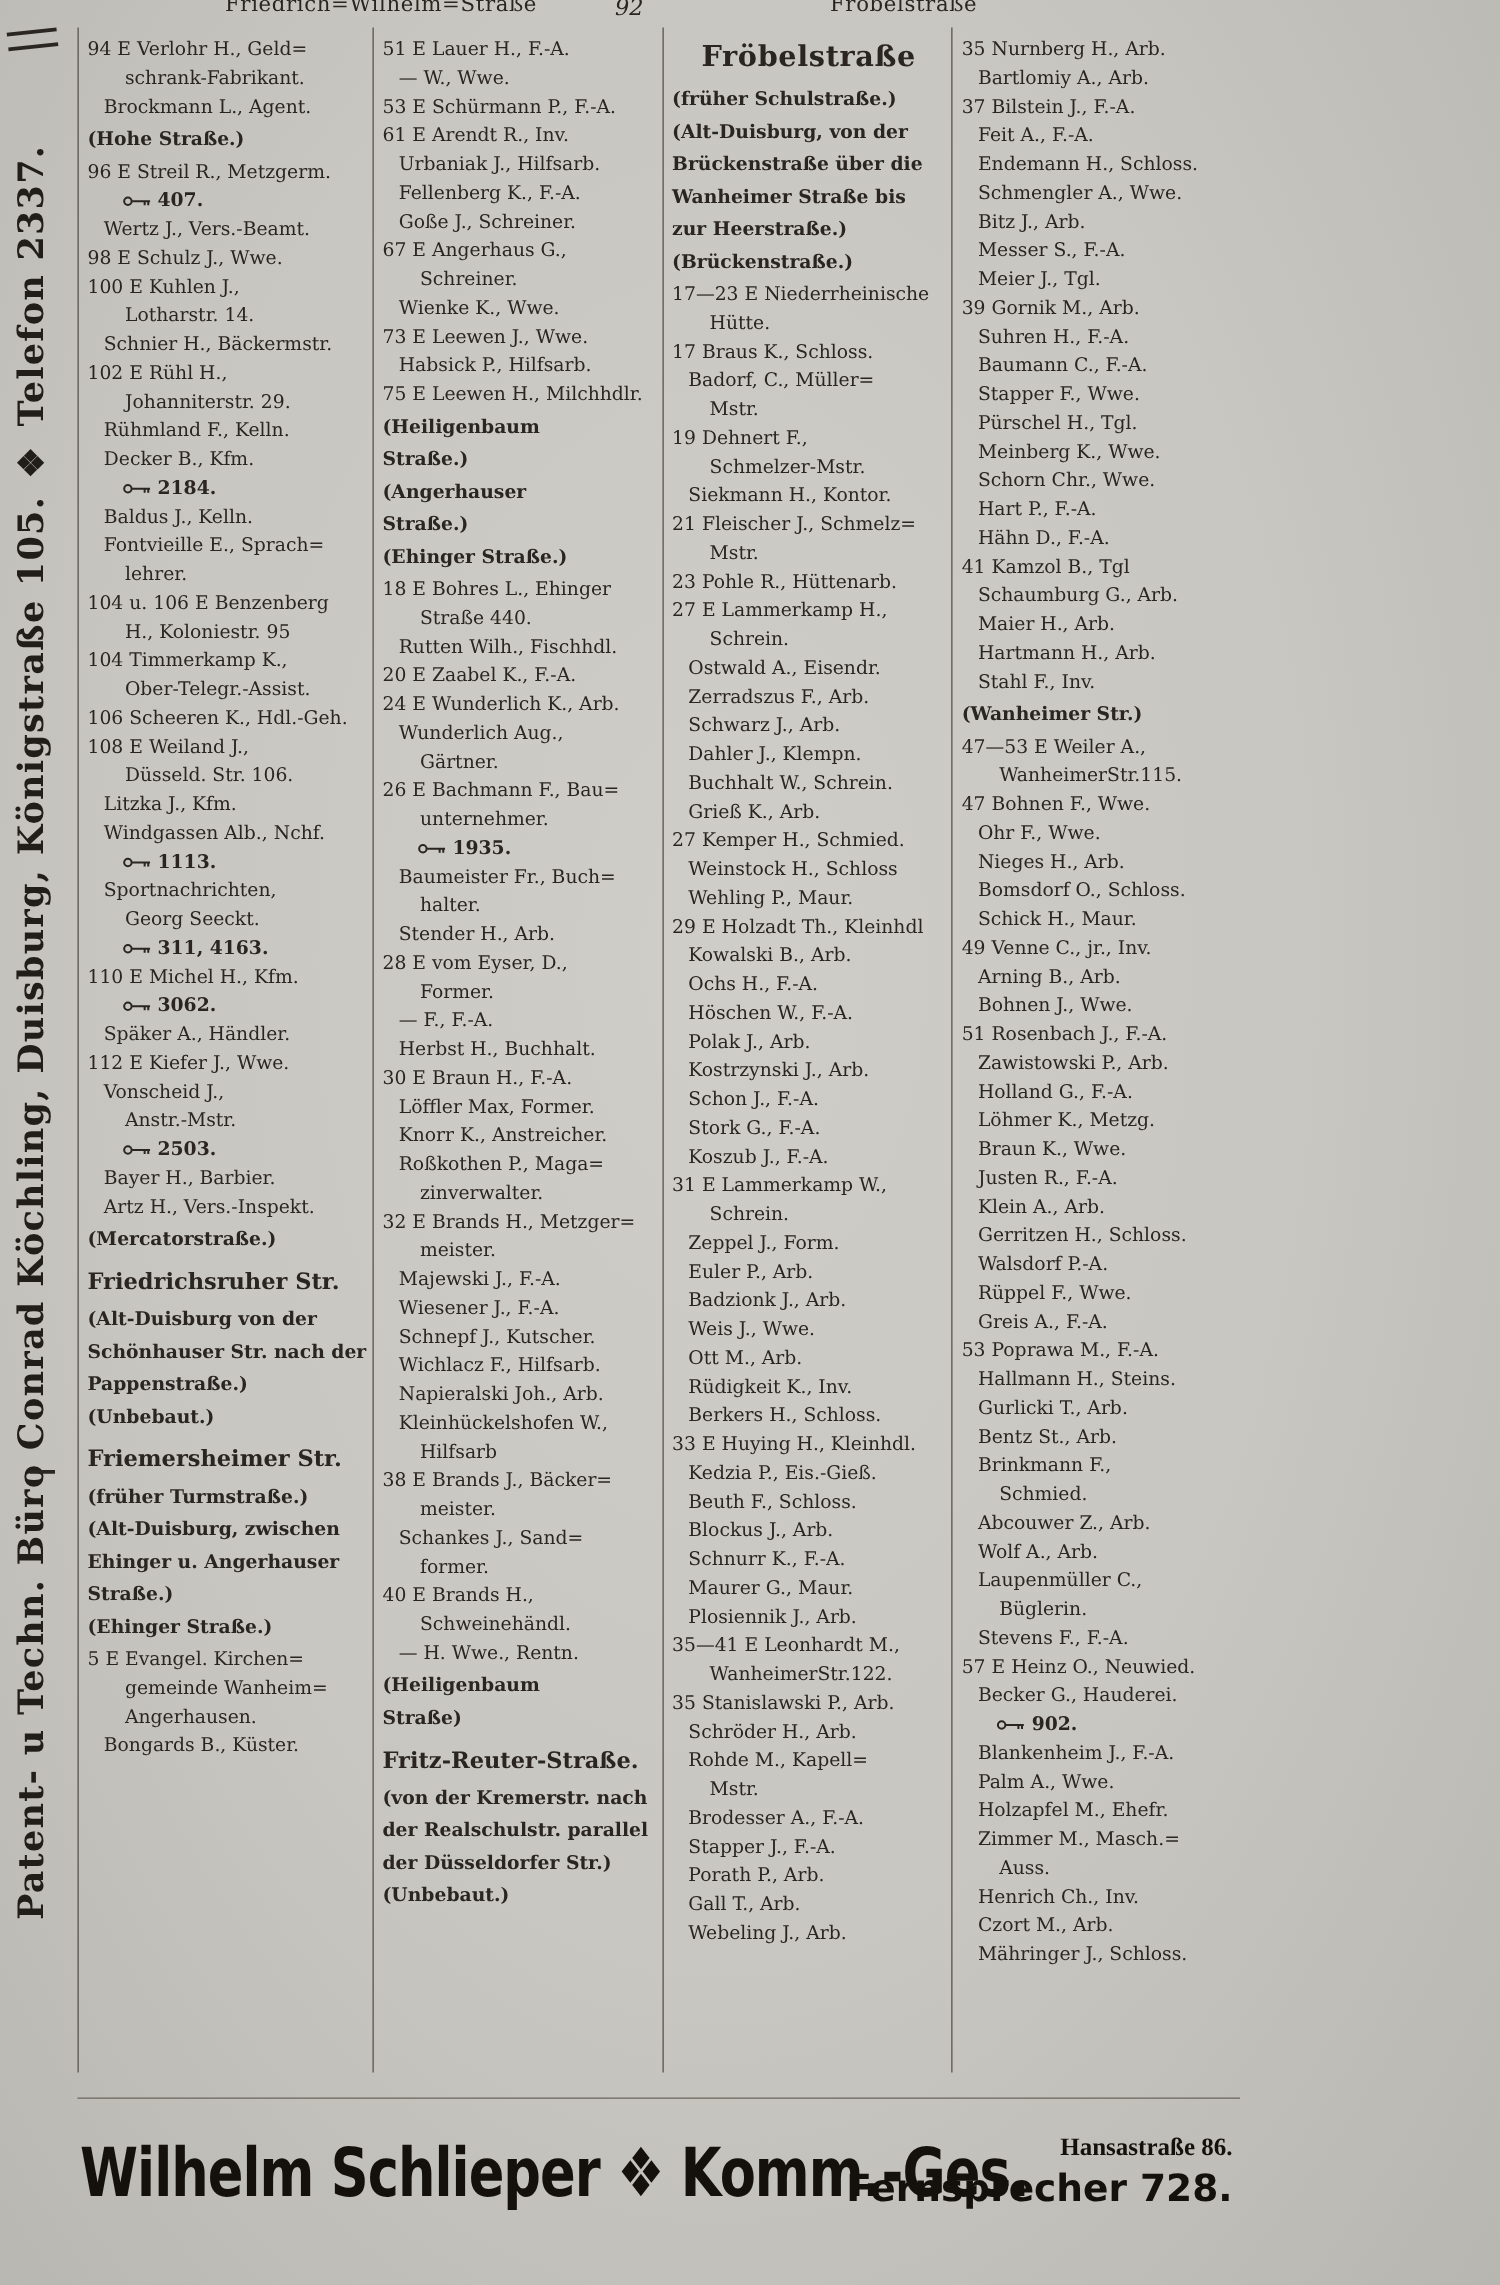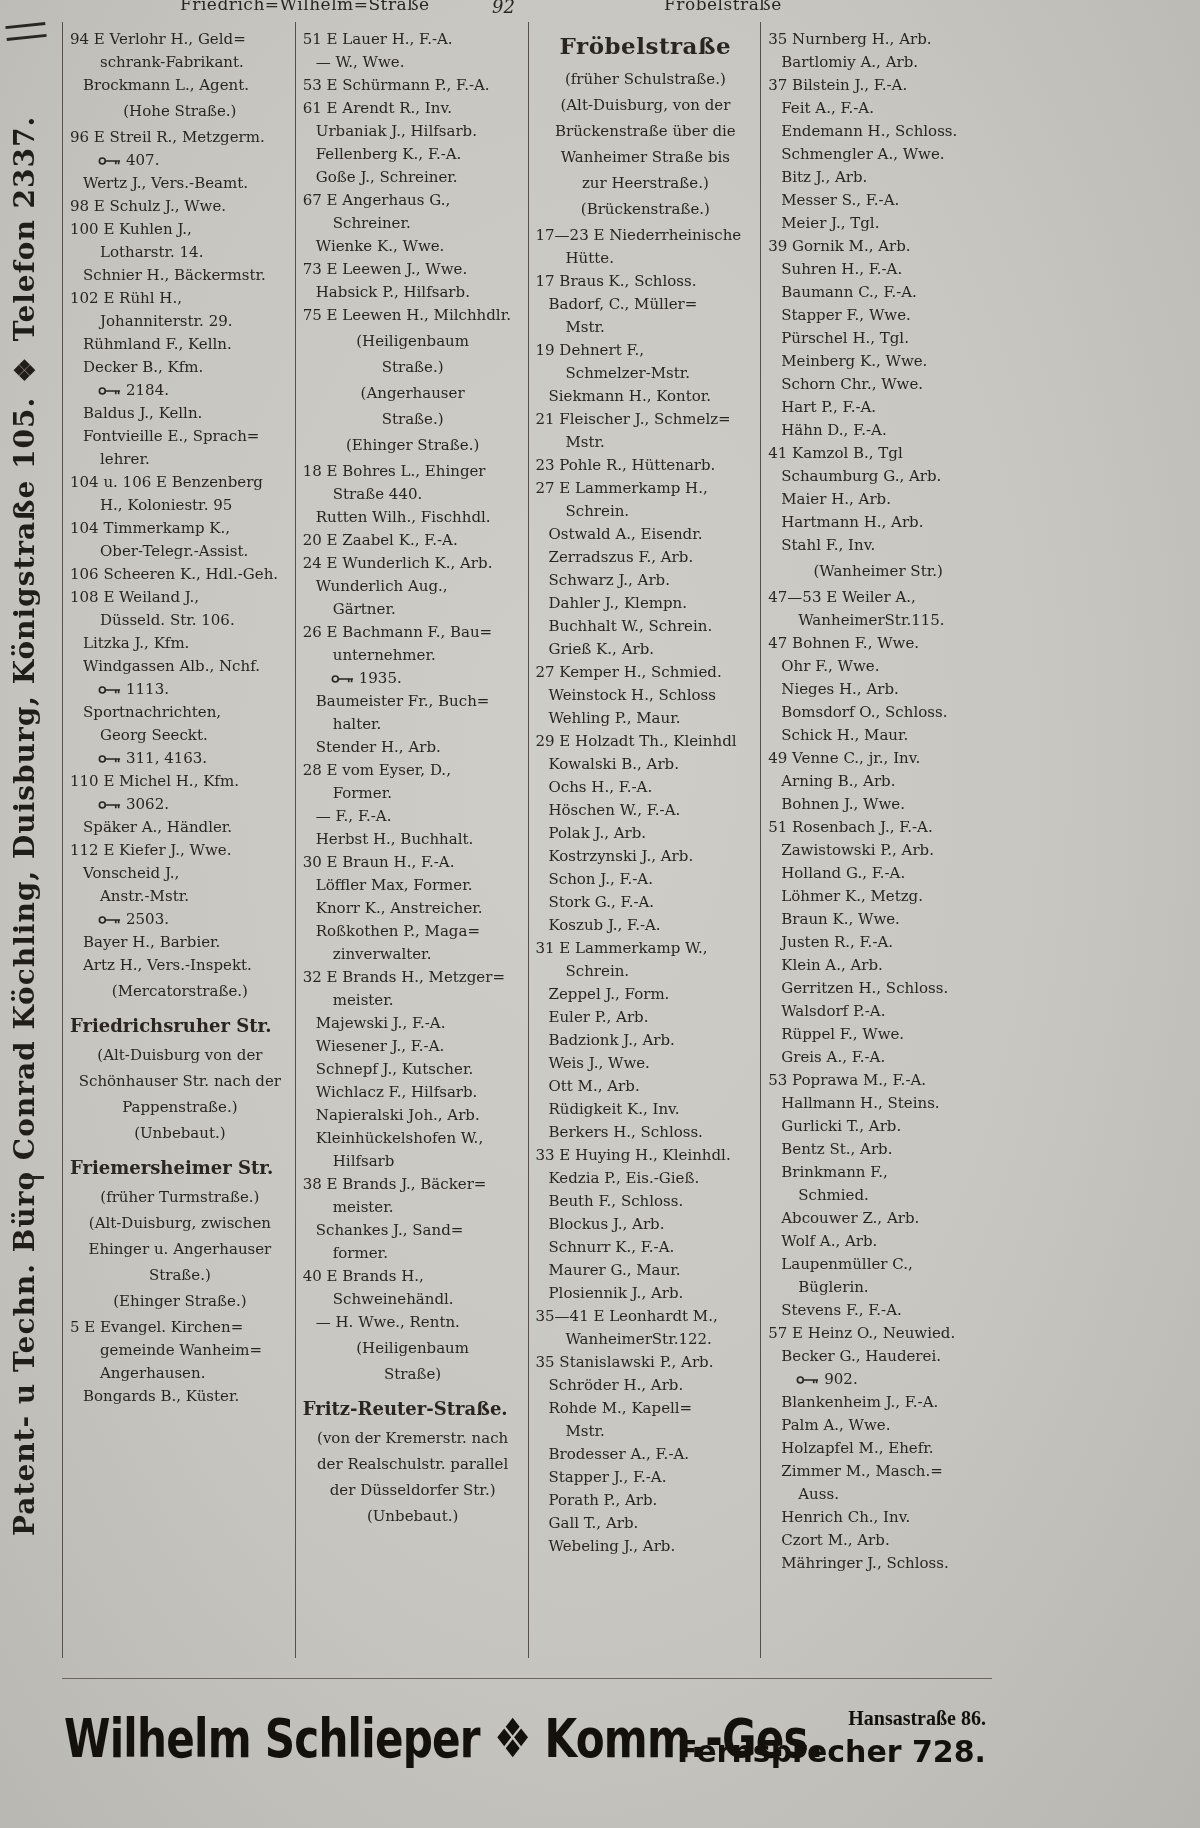--- a/index.html
+++ b/index.html
@@ -32,24 +32,24 @@
   
   .cols{position:absolute;top:22px;left:62px;width:930px;display:flex;align-items:flex-start;
     border-left:1px solid #55504a;}
   .col{flex:1 1 0;min-height:1630px;padding:6px 5px 0 7px;}
   .col + .col{border-left:1px solid #55504a;}
   .ln{font-size:15px;line-height:23px;white-space:nowrap;color:#2a2520;}
   .ln.e{padding-left:0;}
   .ln.s{padding-left:13px;}
   .ln.d{padding-left:13px;}
   .ln.i{padding-left:30px;}
-  .ln.c{text-align:center;margin:3px 0;padding-left:0;}
+  .ln.c{text-align:left;margin:3px 0;padding-left:0;font-weight:bold;}
   .ln.h{font-weight:bold;font-size:18px;line-height:26px;margin:10px 0 5px;}
   .ln.T{text-align:center;font-weight:bold;font-size:23px;line-height:32px;margin:2px 0 6px;letter-spacing:.5px;}
-  .ln.p{padding-left:28px;display:flex;align-items:center;gap:5px;font-weight:normal;text-align:center;}
+  .ln.p{padding-left:28px;display:flex;align-items:center;gap:5px;font-weight:bold;text-align:center;}
   .ln.p svg{flex:0 0 auto;color:#2a2520;}
   
   .footer{position:absolute;left:62px;top:1678px;width:930px;height:128px;
     border-top:1px solid #6a655e;}
   .ad-main{position:absolute;left:2px;top:28px;
     font-family:"DejaVu Sans", sans-serif;font-weight:bold;font-size:54px;
     letter-spacing:-1px;color:#14110d;white-space:nowrap;
     transform:scaleX(0.78);transform-origin:left center;}
   .ad-right{position:absolute;right:6px;top:22px;text-align:right;
     font-family:"DejaVu Sans", sans-serif;font-weight:bold;color:#14110d;}

